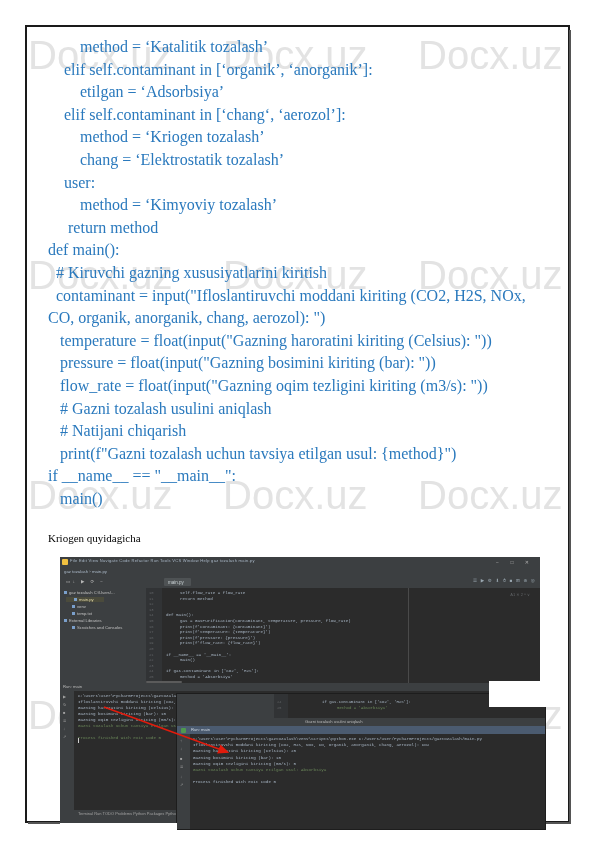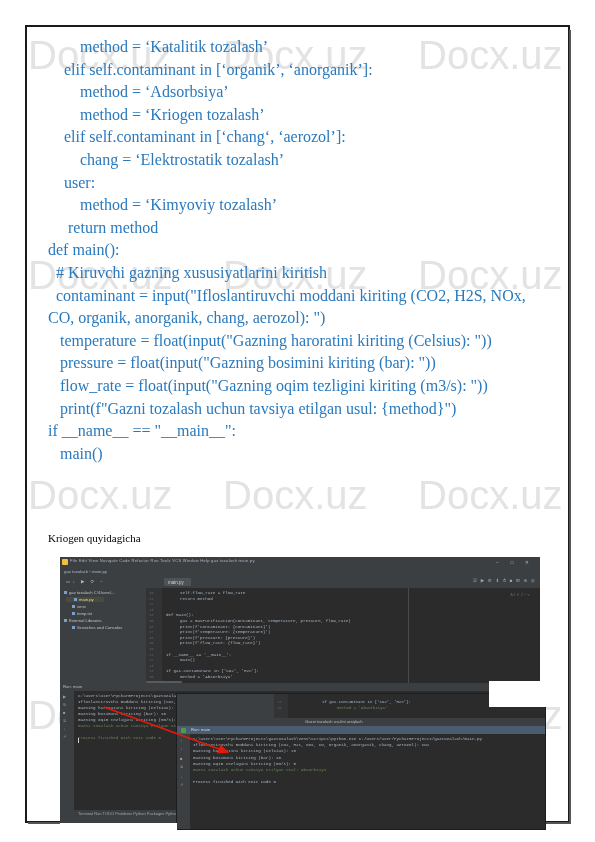--- a/index.html
+++ b/index.html
@@ -327,33 +327,35 @@
     <div class="wm" style="left: 28px; top: 695px;">Docx.uz</div>
     <div class="wm" style="left: 223px; top: 695px;">Docx.uz</div>
     <div class="wm" style="left: 418px; top: 695px;">Docx.uz</div>
   </div>
 
 <div id="page-frame"></div>
 
 <div id="code-block">
     <div class="code-line">        method = ‘Katalitik tozalash’</div>
     <div class="code-line">    elif self.contaminant in [‘organik’, ‘anorganik’]:</div>
-    <div class="code-line">        method = ‘Adsorbsiya’</div>
+    <div class="code-line">        etilgan = ‘Adsorbsiya’</div>
+    <div class="code-line">    elif self.contaminant in [‘chang‘, ‘aerozol’]:</div>
     <div class="code-line">        method = ‘Kriogen tozalash’</div>
-    <div class="code-line">    elif self.contaminant in [‘chang‘, ‘aerozol’]:</div>
     <div class="code-line">        chang = ‘Elektrostatik tozalash’</div>
     <div class="code-line">    user:</div>
     <div class="code-line">        method = ‘Kimyoviy tozalash’</div>
     <div class="code-line">     return method</div>
     <div class="code-line">def main():</div>
     <div class="code-line">  # Kiruvchi gazning xususiyatlarini kiritish</div>
     <div class="code-line">  contaminant = input("Ifloslantiruvchi moddani kiriting (CO2, H2S, NOx, CO, organik, anorganik, chang, aerozol): ")</div>
     <div class="code-line">   temperature = float(input("Gazning haroratini kiriting (Celsius): "))</div>
     <div class="code-line">   pressure = float(input("Gazning bosimini kiriting (bar): "))</div>
     <div class="code-line">   flow_rate = float(input("Gazning oqim tezligini kiriting (m3/s): "))</div>
+    <div class="code-line">   # Gazni tozalash usulini aniqlash</div>
+    <div class="code-line">   # Natijani chiqarish</div>
     <div class="code-line">   print(f"Gazni tozalash uchun tavsiya etilgan usul: {method}")</div>
     <div class="code-line">if __name__ == "__main__":</div>
     <div class="code-line">   main()</div>
   </div>
 
 <div id="caption">Kriogen quyidagicha</div>
 
 <div id="figure">
 
   <div class="ide-window">

